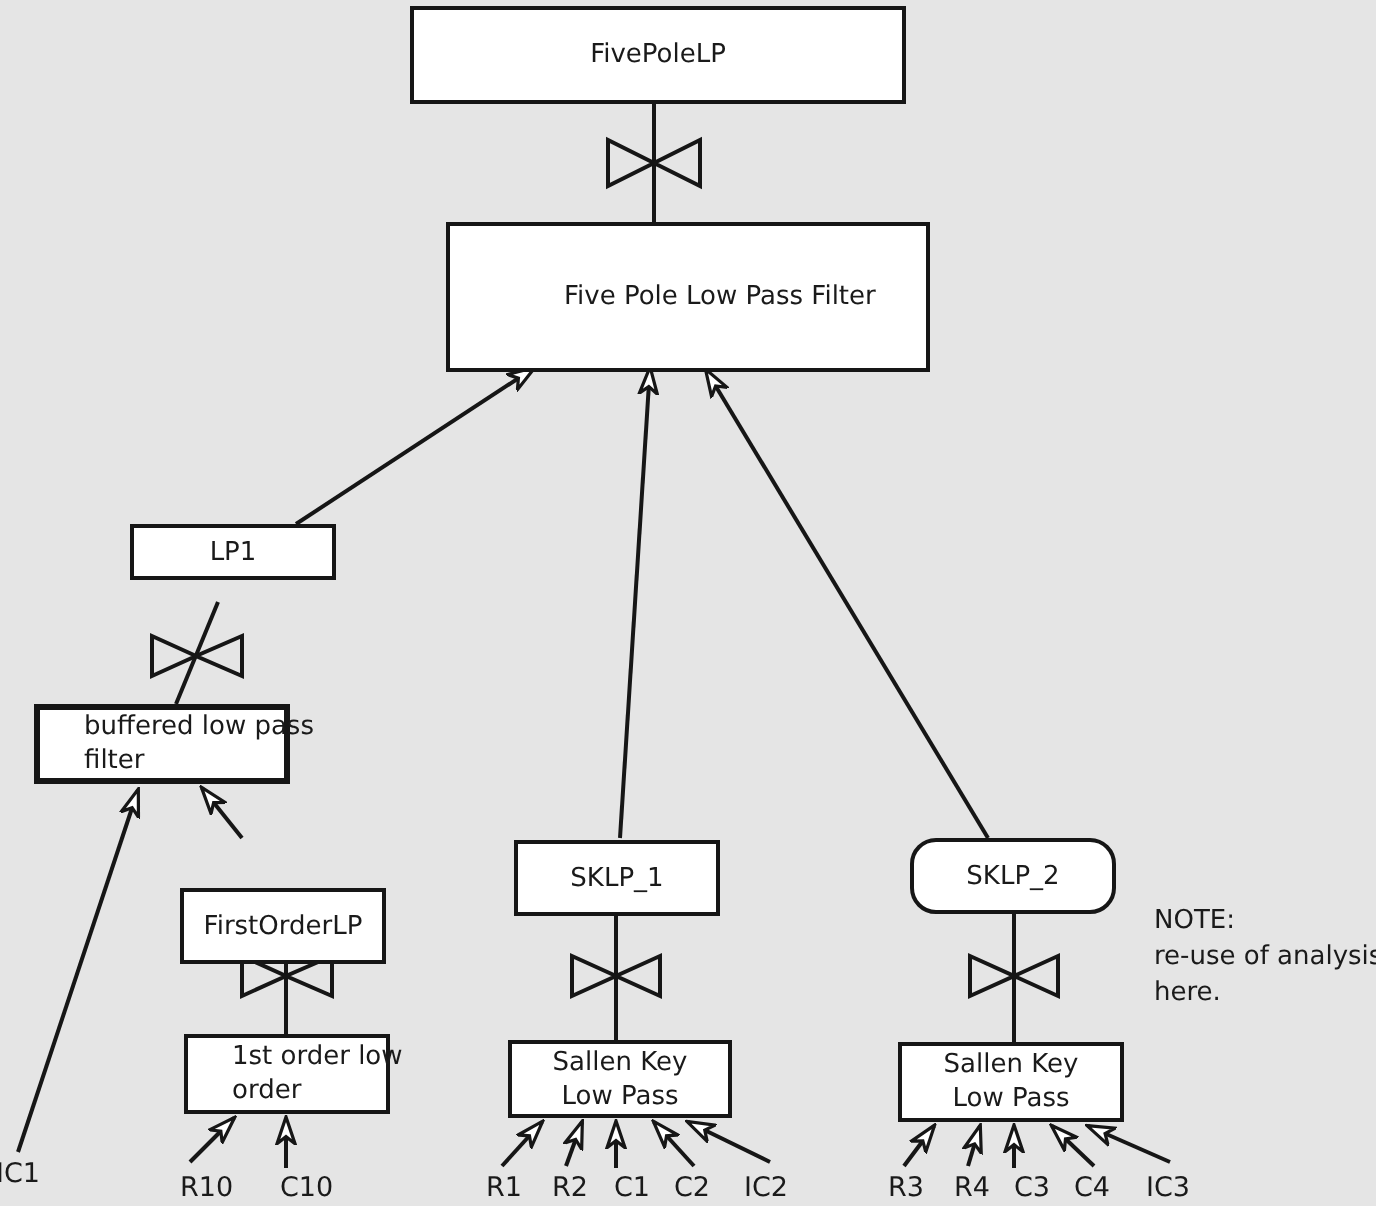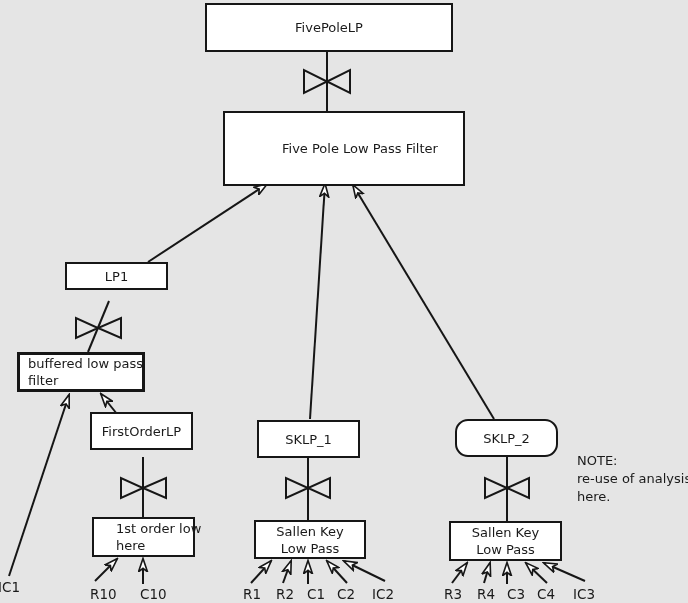--- a/index.html
+++ b/index.html
@@ -90,32 +90,32 @@
   </div>
 
   <div class="node left" style="left:207px;top:111px;width:242px;height:75px;padding-left:57px;margin-left:16px;">
     <div>Five Pole Low Pass Filter</div>
   </div>
 
   <div class="node" style="left:65px;top:262px;width:103px;height:28px;">
     <div>LP1</div>
   </div>
 
-  <div class="node left thick" style="left:17px;top:352px;width:128px;height:40px;padding-left:8px;">
+  <div class="node left thick" style="left:17px;top:352px;width:128px;height:40px;padding-left:22px;">
     <div>buffered low pass</div>
     <div>filter</div>
   </div>
 
-  <div class="node" style="left:90px;top:412px;width:103px;height:38px;">
+  <div class="node" style="left:90px;top:444px;width:103px;height:38px;">
     <div>FirstOrderLP</div>
   </div>
 
   <div class="node left" style="left:92px;top:517px;width:103px;height:40px;padding-left:22px;">
     <div>1st order low</div>
-    <div>here</div>
+    <div>order</div>
   </div>
 
   <div class="node" style="left:257px;top:420px;width:103px;height:38px;">
     <div>SKLP_1</div>
   </div>
 
   <div class="node" style="left:254px;top:520px;width:112px;height:39px;">
     <div>Sallen Key</div>
     <div>Low Pass</div>
   </div>

